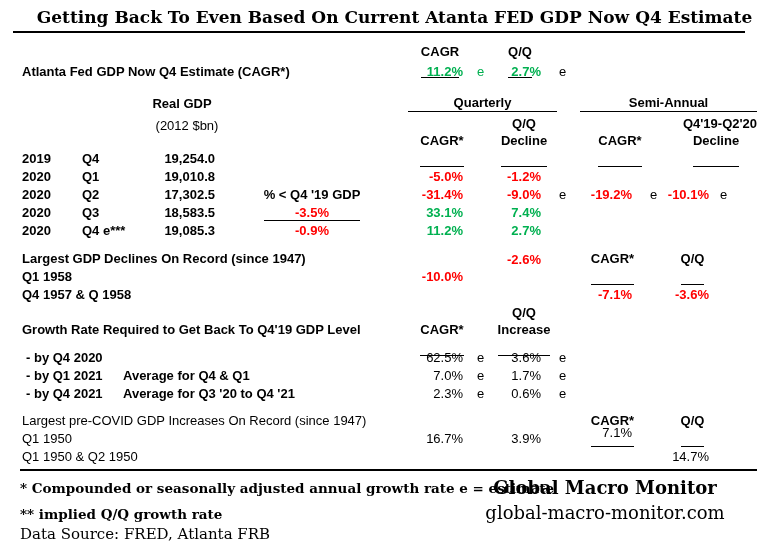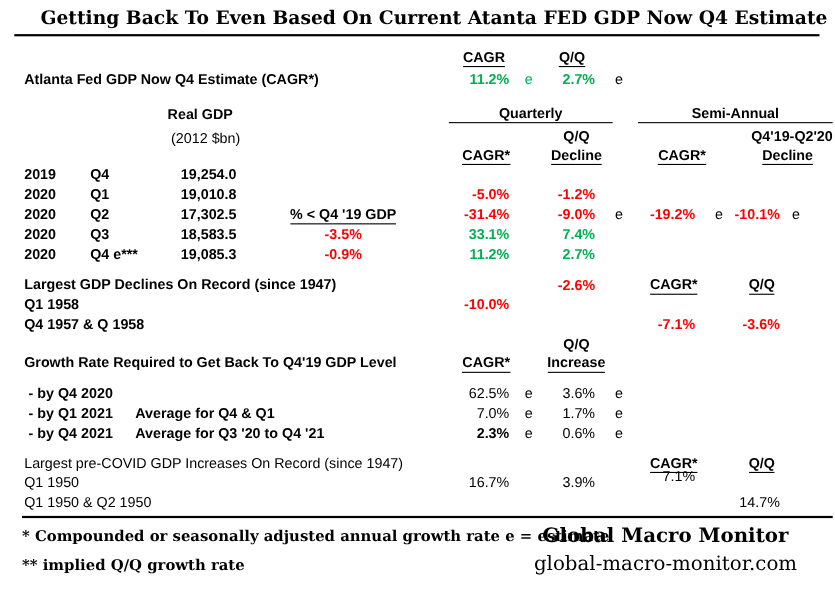--- a/index.html
+++ b/index.html
@@ -1,21 +1,21 @@
 <!DOCTYPE html>
 <html style="--green: #00B050; --red: #FF0000;"><head>
 <meta charset="utf-8">
 <style>
   html,body{margin:0;padding:0;background:#fff;}
   #page{position:relative;width:759px;height:544px;background:#fff;overflow:hidden;
         font-family:"Liberation Sans",sans-serif;font-size:13px;color:#000;}
   .abs{position:absolute;white-space:nowrap;line-height:15px;}
   .b{font-weight:bold;}
   .ser{font-family:"DejaVu Serif","Liberation Serif",serif;}
-  .u{border-bottom:1px solid #000;padding-bottom:1px;}
+  .u{border-bottom:1px solid #000;padding-bottom:18px;}
   .grn{color:var(--green,#00B050);}
   .red{color:var(--red,#FF0000);}
   .hline{position:absolute;background:#000;}
   
   .c-year{left:22px;width:40px;}
   .c-qtr{left:82px;width:62px;}
   .c-gdp{left:145px;width:70px;text-align:right;}
   .c-note{left:251px;width:122px;text-align:center;}
   .c-qcagr{left:403px;width:60px;text-align:right;}
   .c-qdecl{left:486px;width:55px;text-align:right;}
@@ -126,37 +126,38 @@
 
   <div class="abs b" style="top:368px;left:26px;">- by Q1 2021</div>
   <div class="abs b" style="top:368px;left:123px;">Average for Q4 &amp; Q1</div>
   <div class="abs c-qcagr" style="top:368px;">7.0%</div>
   <div class="abs c-eA" style="top:368px;">e</div>
   <div class="abs c-qdecl" style="top:368px;">1.7%</div>
   <div class="abs c-eB" style="top:368px;">e</div>
 
   <div class="abs b" style="top:386px;left:26px;">- by Q4 2021</div>
   <div class="abs b" style="top:386px;left:123px;">Average for Q3 '20 to Q4 '21</div>
-  <div class="abs c-qcagr" style="top:386px;font-weight:bold;">2.3%</div>
+  <div class="abs c-qcagr" style="top:386px;">2.3%</div>
   <div class="abs c-eA" style="top:386px;">e</div>
   <div class="abs c-qdecl" style="top:386px;">0.6%</div>
   <div class="abs c-eB" style="top:386px;">e</div>
 
   <div class="abs lbl" style="top:413px;">Largest pre-COVID  GDP Increases On Record (since 1947)</div>
   <div class="abs b h2-scagr" style="top:413px;"><span class="u">CAGR*</span></div>
   <div class="abs b h2-sqq" style="top:413px;"><span class="u">Q/Q</span></div>
 
   <div class="abs lbl" style="top:431px;">Q1 1950</div>
   <div class="abs c-qcagr" style="top:431px;">16.7%</div>
   <div class="abs c-qdecl" style="top:431px;">3.9%</div>
 
   <div class="abs lbl" style="top:449px;">Q1 1950 &amp; Q2 1950</div>
   <div class="abs c-scagr" style="top:425px;">7.1%</div>
   <div class="abs c-sdecl" style="top:449px;">14.7%</div>
 
   <div class="hline" style="top:469px;left:20px;width:737px;height:2px;"></div>
 
   <div class="abs ser b" style="top:507px;left:20px;font-size:13.5px;">** implied Q/Q growth rate</div>
   <div class="abs ser b" style="top:481px;left:20px;font-size:13.5px;">* Compounded or seasonally adjusted  annual growth rate  e = estimate</div>
+  <div class="abs ser" style="top:527px;left:20px;font-size:15px;">Data Source:  FRED,  Atlanta FRB</div>
   <div class="abs ser b" style="top:477px;left:475px;width:260px;text-align:center;font-size:18px;line-height:22px;">Global Macro Monitor</div>
   <div class="abs ser" style="top:502px;left:475px;width:260px;text-align:center;font-size:18px;line-height:22px;">global-macro-monitor.com</div>
 
 </div>
 
 </body></html>

